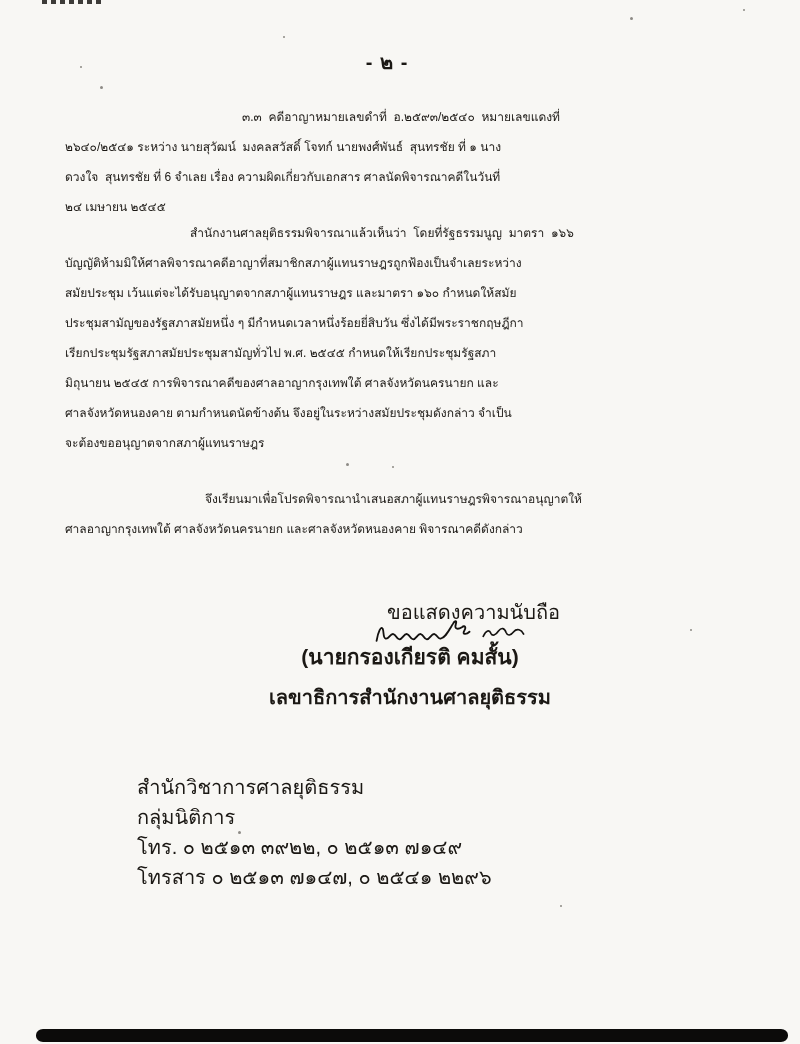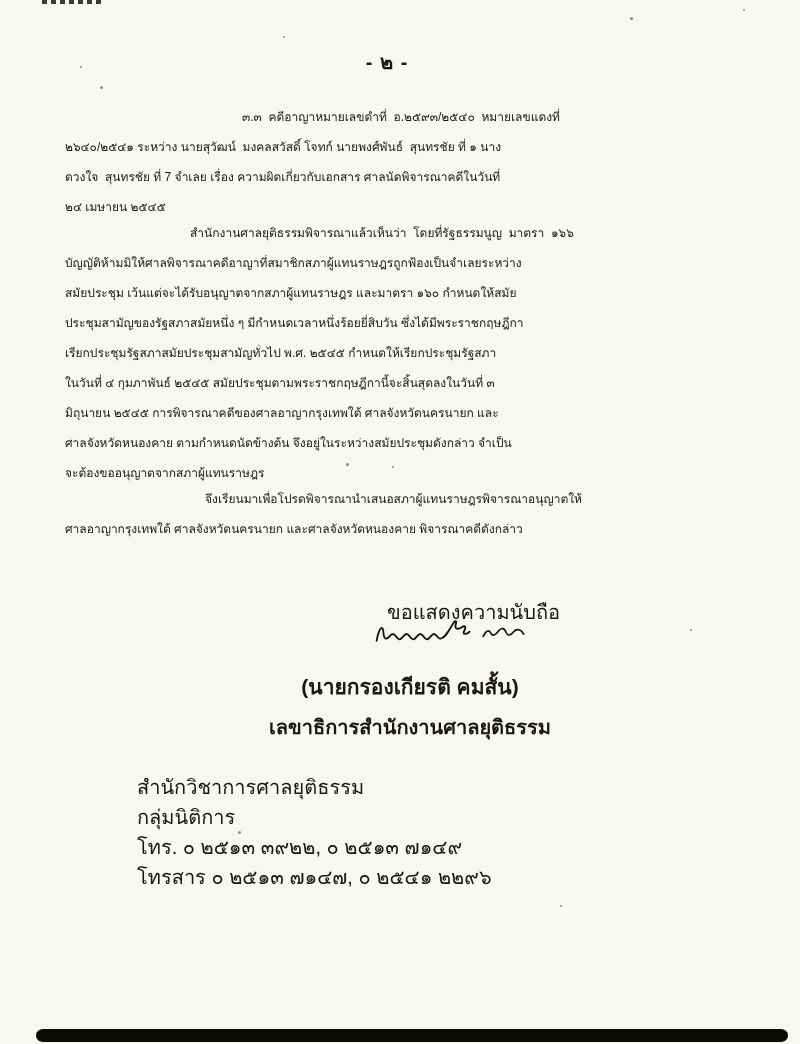--- a/index.html
+++ b/index.html
@@ -13,21 +13,21 @@
     font-size:20px;font-weight:bold;letter-spacing:1px;}
   .para{position:absolute;left:65px;width:700px;}
   .p1{top:102px;}
   .p2{top:218px;}
   .p3{top:484px;}
   .indent-177{padding-left:177px;}
   .indent-125{padding-left:125px;}
   .indent-140{padding-left:140px;}
   .salutation{position:absolute;top:596px;left:387px;font-size:20px;}
   .signature{position:absolute;top:610px;left:372px;}
-  .signer{position:absolute;top:674px;left:255px;width:310px;text-align:center;}
+  .signer{position:absolute;top:644px;left:255px;width:310px;text-align:center;}
   .signer-name{font-size:21px;font-weight:bold;line-height:26px;}
   .signer-title{font-size:20px;font-weight:bold;line-height:26px;margin-top:14px;}
   .contact{position:absolute;top:772px;left:101px;margin-left:36px;}
   .contact .line{line-height:30px;height:30px;font-size:20px;}
   .artifact-top{
     position:absolute;top:0;left:42px;width:60px;height:4px;opacity:.85;
     background:repeating-linear-gradient(90deg,#1c1a18 0 5px,transparent 5px 9px);
   }
   .artifact-bottom{
     position:absolute;top:1029px;left:36px;width:752px;height:13px;
@@ -50,31 +50,30 @@
 
 <div class="page">
 
   <div class="artifact-top"></div>
 
   <div class="page-num">- ๒ -</div>
 
   <div class="para p1">
     <div class="line indent-177">๓.๓  คดีอาญาหมายเลขดำที่  อ.๒๕๙๓/๒๕๔๐  หมายเลขแดงที่</div>
     <div class="line">๒๖๔๐/๒๕๔๑ ระหว่าง นายสุวัฒน์  มงคลสวัสดิ์ โจทก์ นายพงศ์พันธ์  สุนทรชัย ที่ ๑ นาง</div>
-    <div class="line">ดวงใจ  สุนทรชัย ที่ 7 จำเลย เรื่อง ความผิดเกี่ยวกับเอกสาร ศาลนัดพิจารณาคดีในวันที่</div>
+    <div class="line">ดวงใจ  สุนทรชัย ที่ 6 จำเลย เรื่อง ความผิดเกี่ยวกับเอกสาร ศาลนัดพิจารณาคดีในวันที่</div>
     <div class="line">๒๔ เมษายน ๒๕๔๕</div>
   </div>
 
   <div class="para p2">
     <div class="line indent-125">สำนักงานศาลยุติธรรมพิจารณาแล้วเห็นว่า  โดยที่รัฐธรรมนูญ  มาตรา  ๑๖๖</div>
     <div class="line">บัญญัติห้ามมิให้ศาลพิจารณาคดีอาญาที่สมาชิกสภาผู้แทนราษฎรถูกฟ้องเป็นจำเลยระหว่าง</div>
     <div class="line">สมัยประชุม เว้นแต่จะได้รับอนุญาตจากสภาผู้แทนราษฎร และมาตรา ๑๖๐ กำหนดให้สมัย</div>
     <div class="line">ประชุมสามัญของรัฐสภาสมัยหนึ่ง ๆ มีกำหนดเวลาหนึ่งร้อยยี่สิบวัน ซึ่งได้มีพระราชกฤษฎีกา</div>
     <div class="line">เรียกประชุมรัฐสภาสมัยประชุมสามัญทั่วไป พ.ศ. ๒๕๔๕ กำหนดให้เรียกประชุมรัฐสภา</div>
-    <div class="line">ในวันที่ ๔ กุมภาพันธ์ ๒๕๔๕ สมัยประชุมตามพระราชกฤษฎีกานี้จะสิ้นสุดลงในวันที่ ๓</div>
     <div class="line">มิถุนายน ๒๕๔๕ การพิจารณาคดีของศาลอาญากรุงเทพใต้ ศาลจังหวัดนครนายก และ</div>
     <div class="line">ศาลจังหวัดหนองคาย ตามกำหนดนัดข้างต้น จึงอยู่ในระหว่างสมัยประชุมดังกล่าว จำเป็น</div>
     <div class="line">จะต้องขออนุญาตจากสภาผู้แทนราษฎร</div>
   </div>
 
   <div class="para p3">
     <div class="line indent-140">จึงเรียนมาเพื่อโปรดพิจารณานำเสนอสภาผู้แทนราษฎรพิจารณาอนุญาตให้</div>
     <div class="line">ศาลอาญากรุงเทพใต้ ศาลจังหวัดนครนายก และศาลจังหวัดหนองคาย พิจารณาคดีดังกล่าว</div>
   </div>
 

